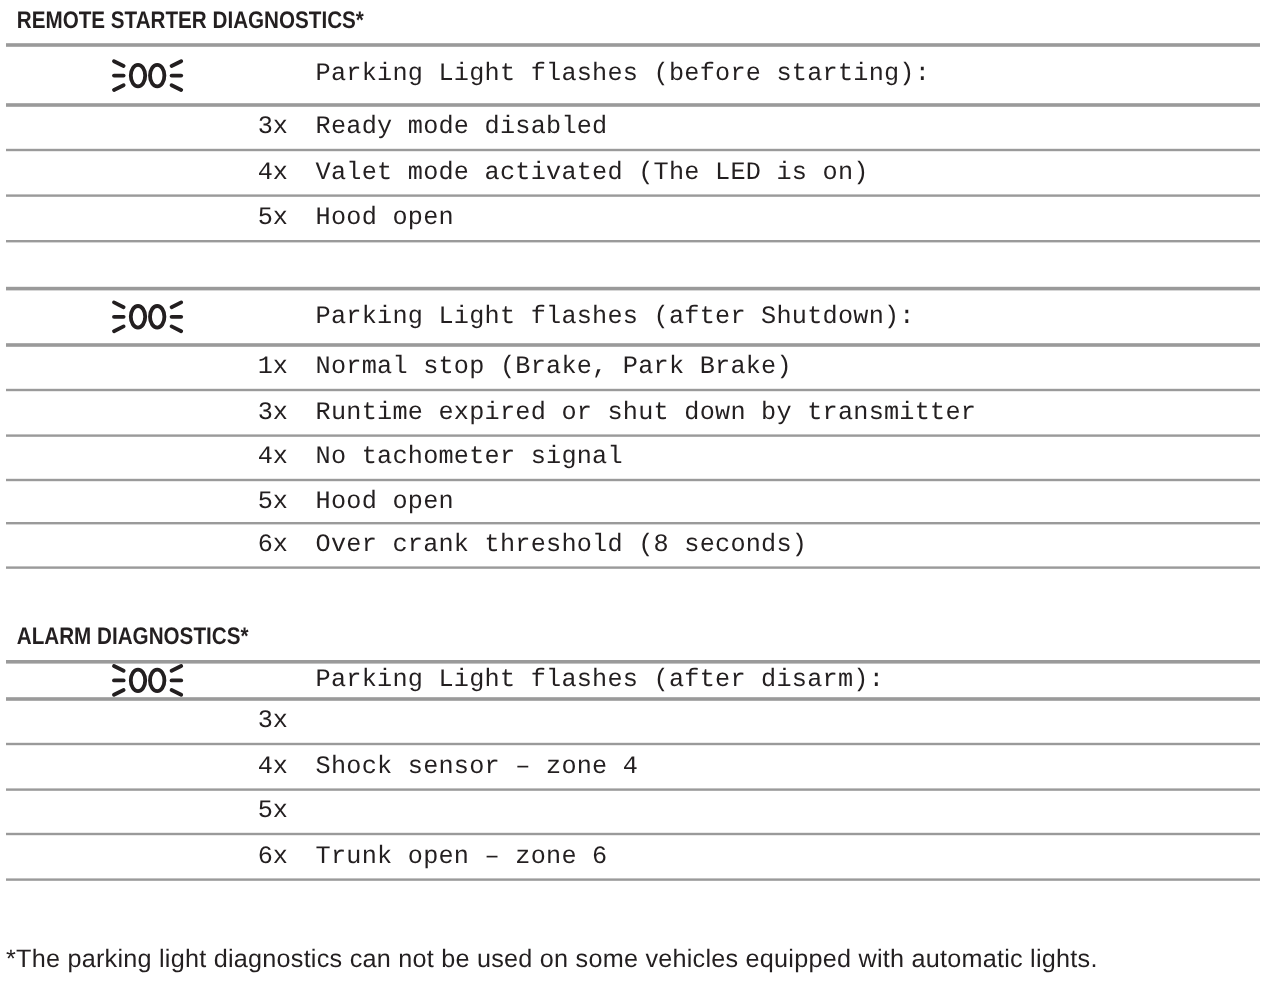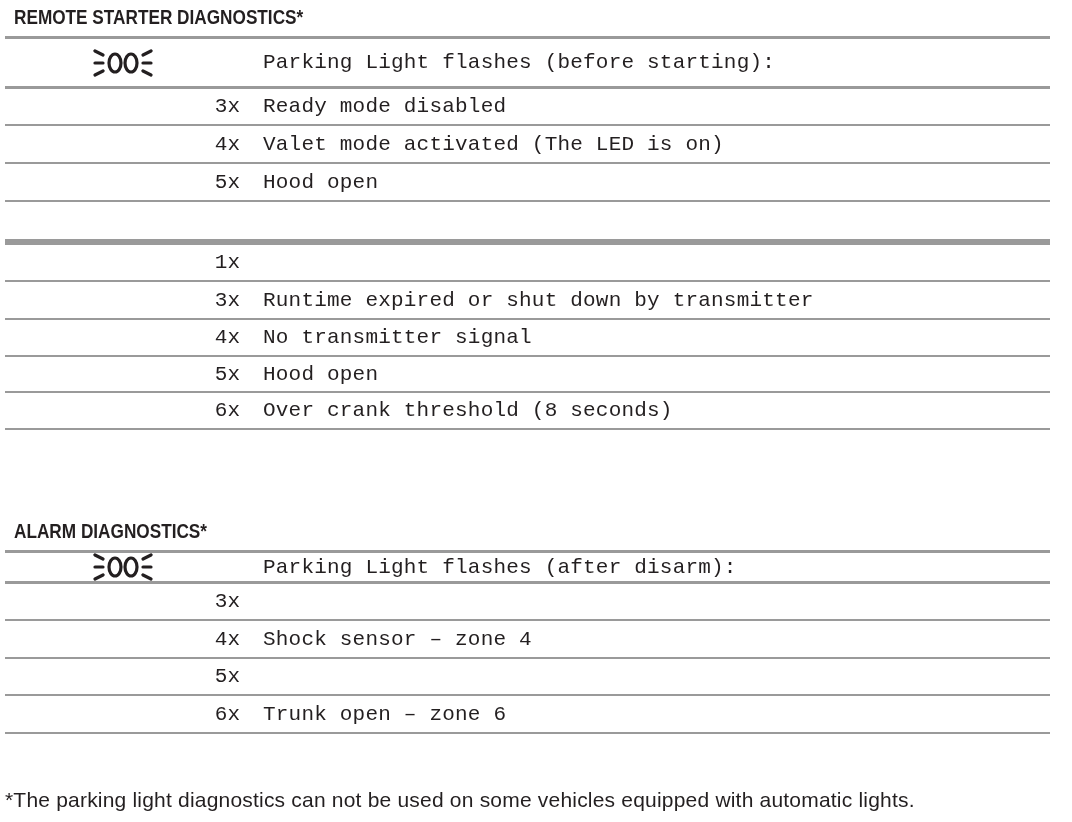--- a/index.html
+++ b/index.html
@@ -68,33 +68,51 @@
   <div class="line-thin"></div>
   <div class="row" style="height:36px;">
     <div class="count">5x</div>
     <div class="desc">Hood open</div>
   </div>
   <div class="line-thin"></div>
 </div>
 
 <div class="tbl" style="top:239px;">
   <div class="line-thick"></div>
+  <div class="row" style="height:44px;">
+    <div class="icon-wrap">
+      <svg width="62" height="30" viewBox="0 0 62 30">
+        <g stroke="#231f20" stroke-width="3.2" stroke-linecap="round" fill="none">
+          <line x1="3" y1="3" x2="11" y2="7"></line>
+            <line x1="3" y1="15" x2="11" y2="15"></line>
+            <line x1="3" y1="27" x2="11" y2="23"></line>
+          <line x1="59" y1="3" x2="51" y2="7"></line>
+            <line x1="59" y1="15" x2="51" y2="15"></line>
+            <line x1="59" y1="27" x2="51" y2="23"></line>
+          <ellipse cx="23" cy="15" rx="6" ry="9"></ellipse>
+            <ellipse cx="39" cy="15" rx="6" ry="9"></ellipse>
+        </g>
+      </svg>
+    </div>
+    <div class="desc">Parking Light flashes (after Shutdown):</div>
+  </div>
   <div class="line-thick"></div>
   <div class="row" style="height:35px;">
     <div class="count">1x</div>
+    <div class="desc">Normal stop (Brake, Park Brake)</div>
   </div>
   <div class="line-thin"></div>
   <div class="row" style="height:36px;">
     <div class="count">3x</div>
     <div class="desc">Runtime expired or shut down by transmitter</div>
   </div>
   <div class="line-thin"></div>
   <div class="row" style="height:35px;">
     <div class="count">4x</div>
-    <div class="desc">No transmitter signal</div>
+    <div class="desc">No tachometer signal</div>
   </div>
   <div class="line-thin"></div>
   <div class="row" style="height:34px;">
     <div class="count">5x</div>
     <div class="desc">Hood open</div>
   </div>
   <div class="line-thin"></div>
   <div class="row" style="height:35px;">
     <div class="count">6x</div>
     <div class="desc">Over crank threshold (8 seconds)</div>

